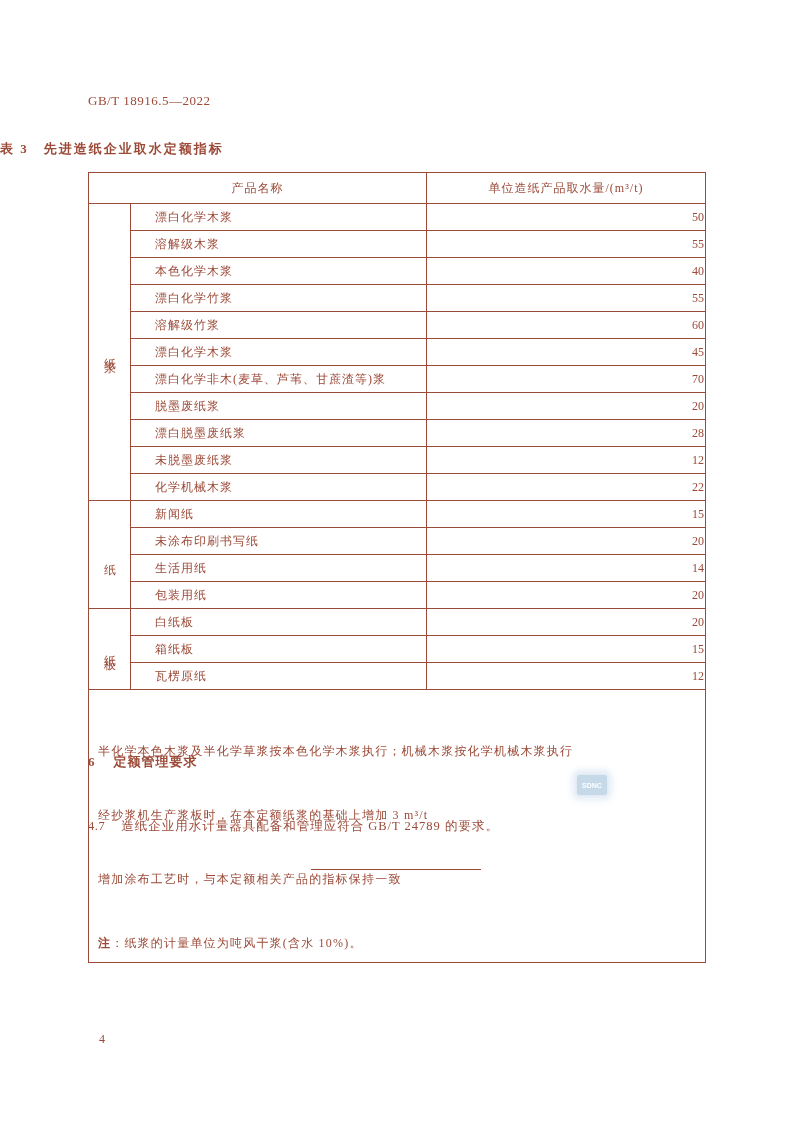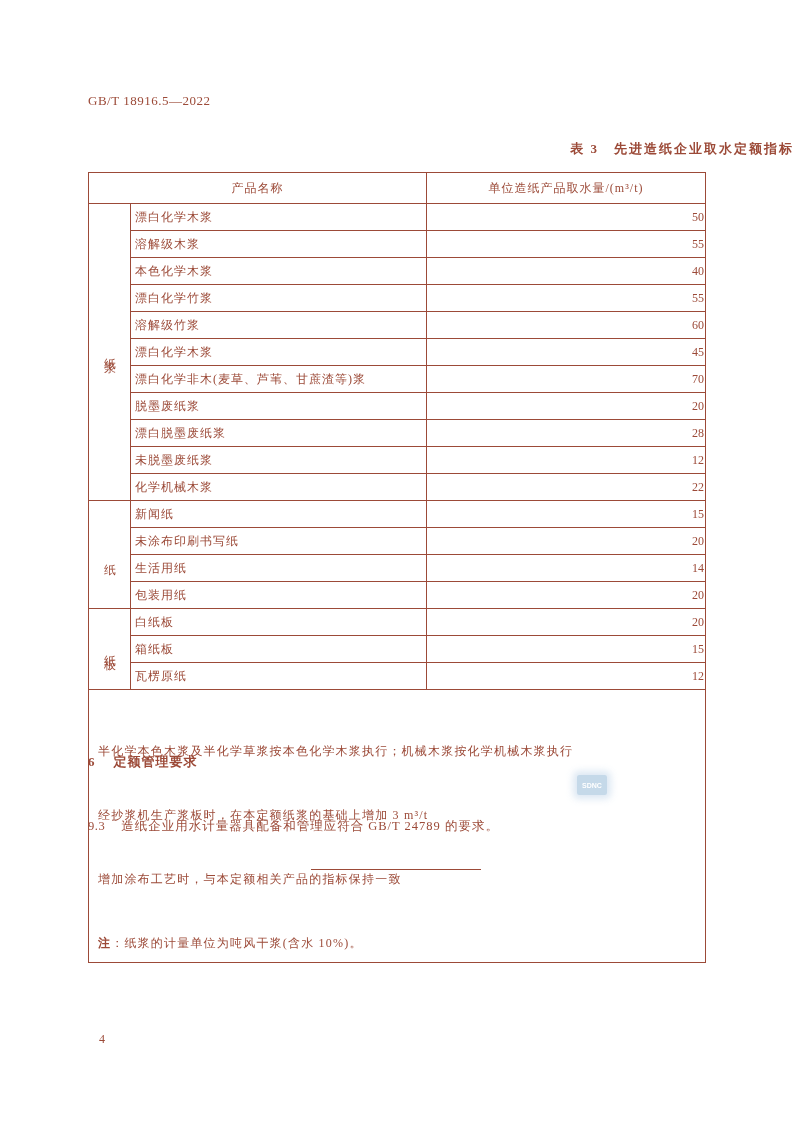--- a/index.html
+++ b/index.html
@@ -1,24 +1,24 @@
 <!DOCTYPE html>
 <html><head>
 <meta charset="utf-8">
 <style>
   html,body{margin:0;padding:0;}
   body{background:#d8d8d8;font-family:"Liberation Serif","DejaVu Serif",serif;}
   .page{position:relative;width:794px;height:1123px;margin:0 auto;background:#ffffff;color:#9c4a38;overflow:hidden;}
   .doc-header{position:absolute;left:88px;top:93px;font-size:13px;letter-spacing:0.5px;}
-  .table-title{position:absolute;left:0;width:100%;top:140px;text-align:right;font-size:13px;font-weight:bold;letter-spacing:2px;}
+  .table-title{position:absolute;left:0;width:100%;top:140px;text-align:left;font-size:13px;font-weight:bold;letter-spacing:2px;}
   table.quota{position:absolute;left:88px;top:172px;width:617px;border-collapse:collapse;table-layout:fixed;font-size:12px;border:1.5px solid #9c4a38;}
   table.quota th, table.quota td{border:1px solid #9c4a38;font-weight:normal;}
   col.c-cat{width:42px;} col.c-prod{width:296px;} col.c-val{width:279px;}
   th.h-prod, th.h-val{height:28px;text-align:center;letter-spacing:1px;}
-  td.prod{height:24px;padding-left:4px;letter-spacing:1px;margin-top:24px;}
+  td.prod{height:24px;padding-left:24px;letter-spacing:1px;margin-top:24px;}
   td.val{text-align:right;}
   td.cat{text-align:center;vertical-align:middle;}
   td.cat span{writing-mode:vertical-rl;text-orientation:upright;letter-spacing:4px;display:inline-block;}
   td.notes-cell{padding:7px 9px 9px 9px;}
   .note-line{line-height:19px;letter-spacing:1.2px;margin-top:45px;}
   .note-label{font-weight:bold;}
   .sec-heading{position:absolute;left:88px;top:753px;font-size:13px;font-weight:bold;letter-spacing:1px;}
   .sec-heading .sec-num{margin-right:18px;}
   .clause{position:absolute;left:88px;font-size:12.5px;letter-spacing:1px;}
   .clause .clause-num{margin-right:16px;letter-spacing:0.5px;}
@@ -134,21 +134,21 @@
           <div class="note-line">增加涂布工艺时，与本定额相关产品的指标保持一致</div>
           <div class="note-line"><span class="note-label">注</span><span>：纸浆的计量单位为吨风干浆(含水 10%)。</span></div>
         </td>
       </tr>
     </tbody>
   </table>
 
   <div class="sec-heading"><span class="sec-num">6</span><span>定额管理要求</span></div>
 
 
-  <div class="clause clause-2"><span class="clause-num">9.3</span><span>造纸企业用水计量器具配备和管理应符合 GB/T 24789 的要求。</span></div>
+  <div class="clause clause-2"><span class="clause-num">4.7</span><span>造纸企业用水计量器具配备和管理应符合 GB/T 24789 的要求。</span></div>
 
   <div class="end-rule"></div>
 
   <div class="page-num">4</div>
 
   <div class="watermark">SDNC</div>
 
 </div>
 
 </body></html>

